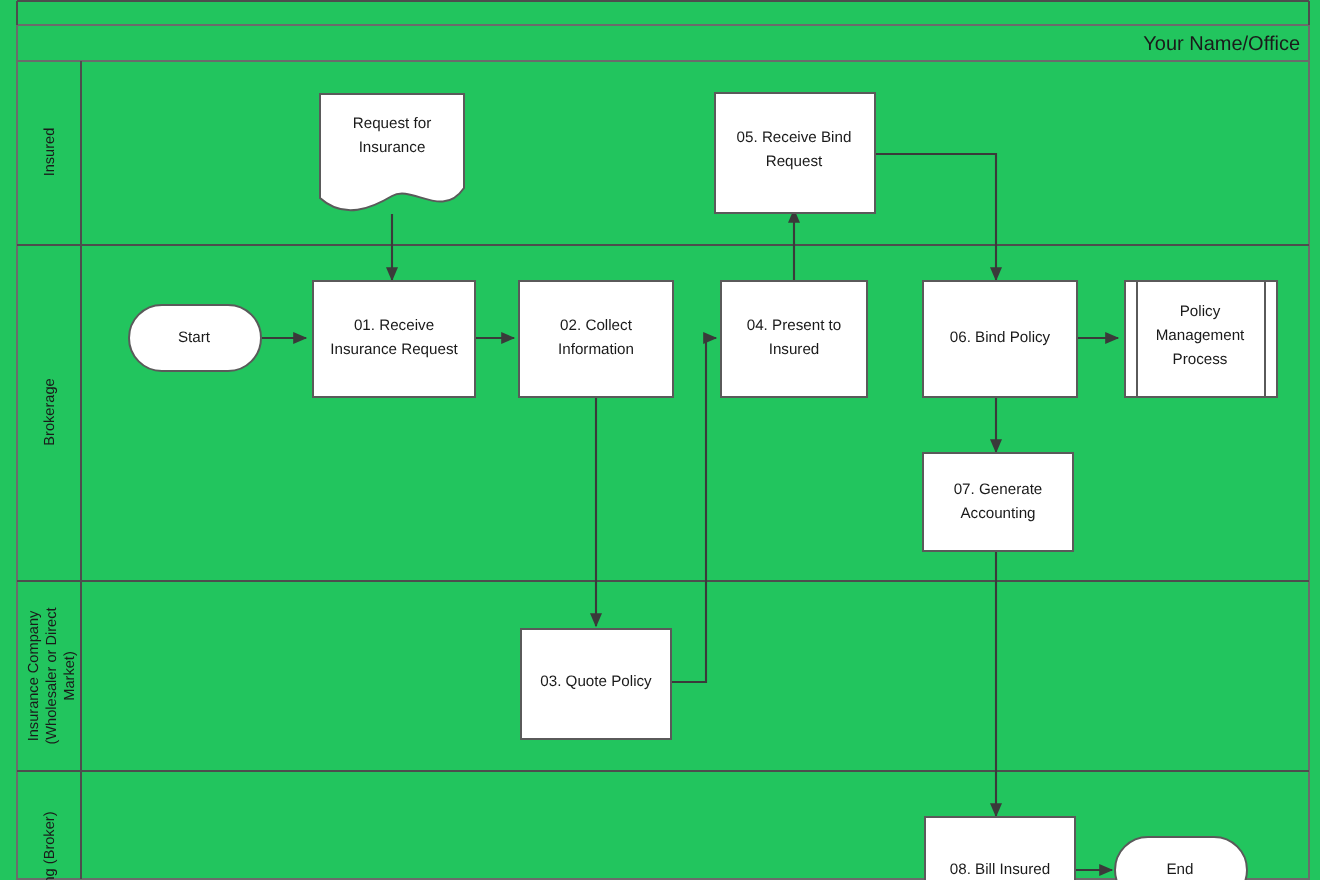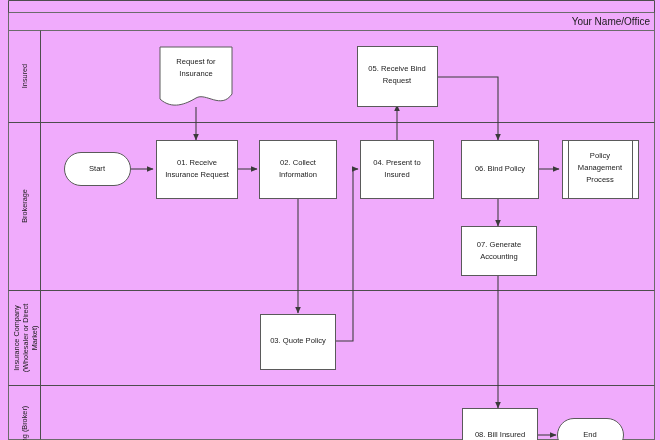--- a/index.html
+++ b/index.html
@@ -1,17 +1,17 @@
 <!DOCTYPE html>
 <html><head>
 <meta charset="utf-8">
 <style>
   html,body{margin:0;padding:0;background:#ffffff;}
   body{width:660px;height:440px;overflow:hidden;font-family:"Liberation Sans",sans-serif;color:#000;}
-  #stage{position:relative;width:660px;height:440px;background:#f0abfc;}
+  #stage{position:relative;width:660px;height:440px;background:#22c55e;}
   svg#diagram{position:absolute;left:0;top:0;width:660px;height:440px;}
   .lbl{font-family:"Liberation Sans",sans-serif;fill:#1a1a1a;}
   .node-text{font-size:7.6px;text-anchor:middle;dominant-baseline:middle;fill:#1a1a1a;}
   .lane-text{font-size:7.3px;text-anchor:middle;dominant-baseline:middle;fill:#1a1a1a;}
   .hdr-text{font-size:10px;text-anchor:end;dominant-baseline:middle;fill:#1a1a1a;}
   .frame{fill:none;stroke:#6b6b6b;stroke-width:1;}
   .laneline{stroke:#4d4d4d;stroke-width:1;fill:none;}
   .shape{fill:#ffffff;stroke:#5a5a5a;stroke-width:1;}
   .flow{stroke:#3a3a3a;stroke-width:1.05;fill:none;}
 </style>

